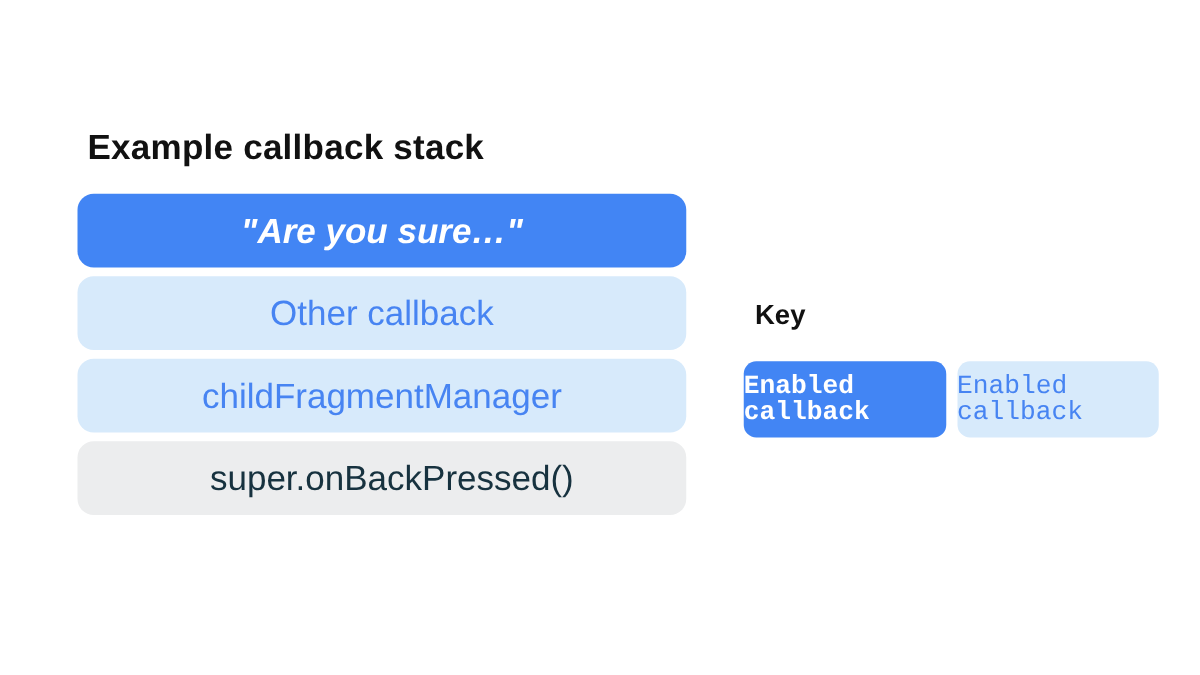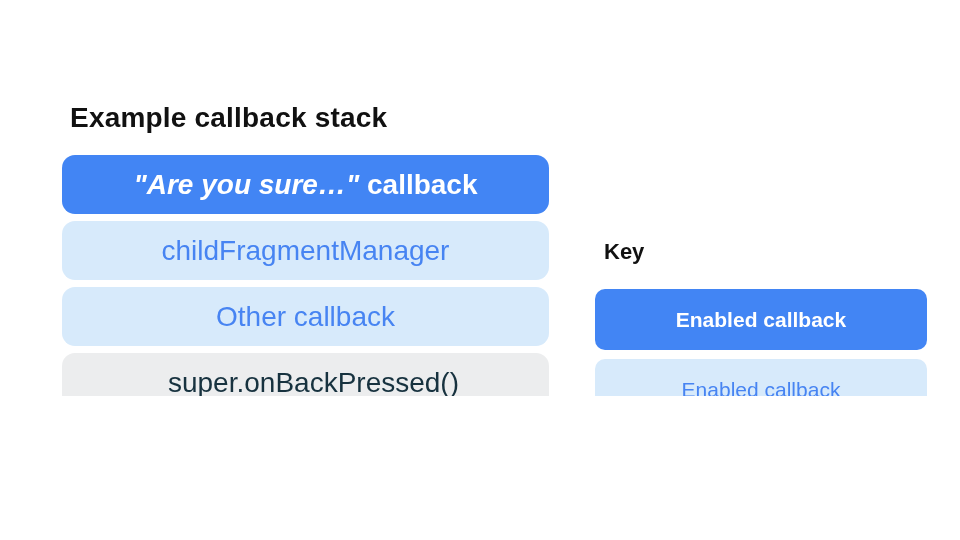--- a/index.html
+++ b/index.html
@@ -1,19 +1,19 @@
 <!DOCTYPE html>
 <html style="--accent_blue: #4285F4; --light_blue: #D7EAFB; --light_gray: #ECEDEE; --dark_text: #17323F; --blue_text: #4784F2; --title_text: #111111; --background: #FFFFFF;"><head>
 <meta charset="utf-8">
 <style>
   html, body { margin: 0; padding: 0; background: #fff; }
   .canvas {
     position: relative;
     width: 960px;
-    height: 396px;
+    height: 540px;
     background: var(--background, #ffffff);
     font-family: "Liberation Sans", sans-serif;
     overflow: hidden;
   }
   .title {
     position: absolute;
     left: 70px;
     top: 102px;
     font-size: 28px;
     font-weight: 600;
@@ -63,44 +63,45 @@
     font-size: 22px;
     font-weight: 700;
     color: var(--title_text, #111111);
   }
   .key {
     position: absolute;
     left: 595px;
     top: 289px;
     width: 332px;
     display: flex;
-    flex-direction: column;
+    flex-direction: row;
     gap: 9px;
+    font-family: Liberation Mono, monospace;
   }
   .kbox {
     height: 61px;
     border-radius: 10px;
     display: flex;
     align-items: center;
     justify-content: center;
     font-size: 21px;
     line-height: 1;
   }
 </style>
 </head>
 <body>
 
 <div class="canvas">
 
   <div class="title">Example callback stack</div>
 
   <div class="stack">
-    <div class="box enabled"><span class="quote">"Are you sure…"</span><span> callback</span></div>
+    <div class="box enabled"><span class="quote">"Are you sure…"</span></div>
+    <div class="box disabled">Other callback</div>
     <div class="box disabled">childFragmentManager</div>
-    <div class="box disabled">Other callback</div>
     <div class="box system">super.onBackPressed()</div>
   </div>
 
   <div class="key-label">Key</div>
 
   <div class="key">
     <div class="kbox enabled">Enabled callback</div>
     <div class="kbox disabled">Enabled callback</div>
   </div>
 

